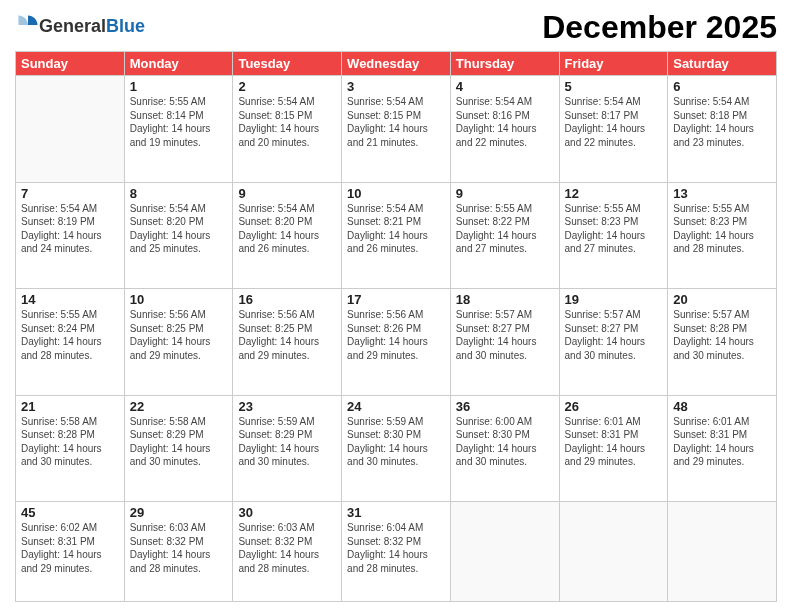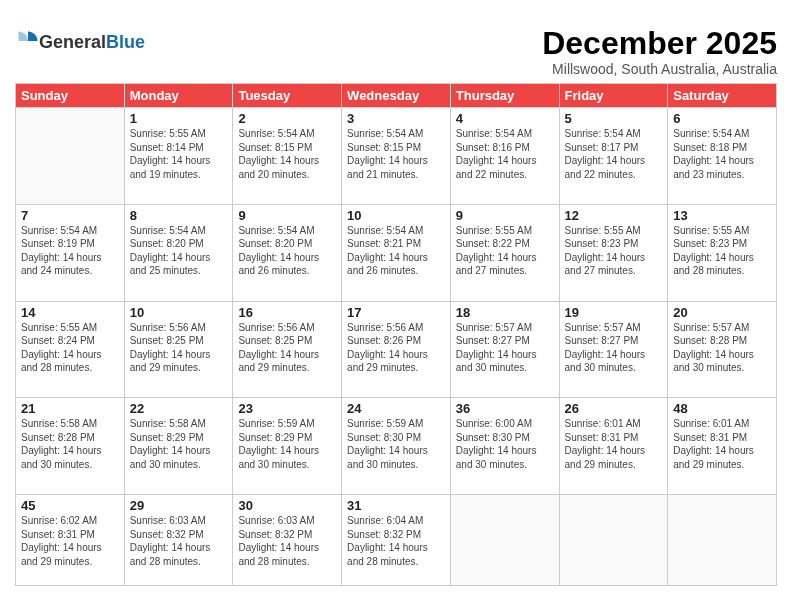--- a/index.html
+++ b/index.html
@@ -6,21 +6,21 @@
     body {
       width: 792px;
       height: 612px;
       font-family: Arial, sans-serif;
       background: #fff;
       overflow: hidden;
     }
     .page {
       width: 792px;
       height: 612px;
-      padding: 26px 15px;
+      padding: 10px 15px;
       display: flex;
       flex-direction: column;
     }
     .header {
       display: flex;
       justify-content: space-between;
       align-items: flex-start;
       margin-bottom: 6px;
     }
     .logo {
@@ -106,21 +106,20 @@
           <path d="M15 2 C22 2 28 8 28 15 L15 15 Z" fill="#1a6cb0"></path>
           <path d="M15 15 C15 8 9 2 2 2 L2 15 Z" fill="#1a6cb0" opacity="0.4"></path>
         </svg>
       </div>
       <div class="logo-text">
         <div><span class="logo-general">General</span><span class="logo-blue">Blue</span></div>
       </div>
     </div>
     <div class="title-block">
       <div class="calendar-title">December 2025</div>
-      <div class="calendar-subtitle">Millswood, South Australia, Australia</div>
     </div>
   </div>
 
   <table class="calendar">
     <thead>
       <tr>
         <th>Sunday</th>
         <th>Monday</th>
         <th>Tuesday</th>
         <th>Wednesday</th>

